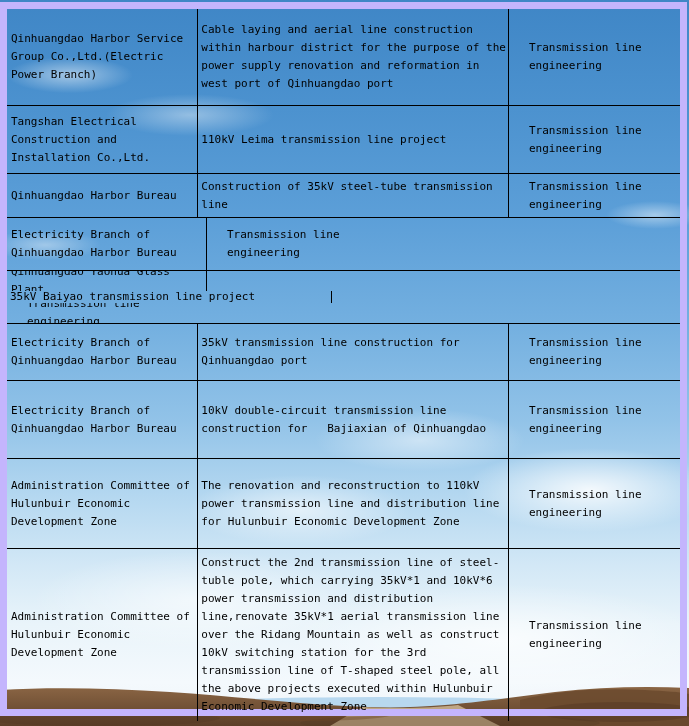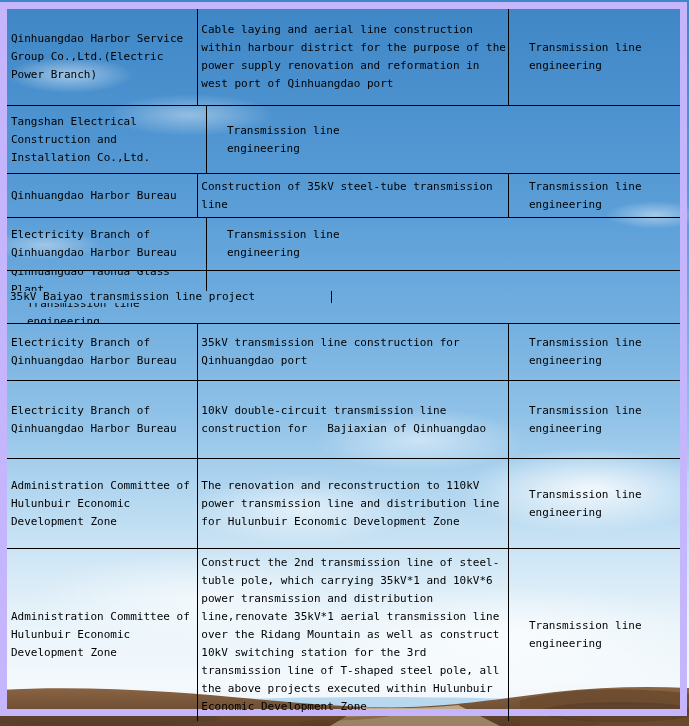--- a/index.html
+++ b/index.html
@@ -105,20 +105,23 @@
     <div class="cell c3">
       <span class="txt">Transmission line engineering</span>
     </div>
   </div>
       <div class="row" style="height: 68px;">
     <div class="cell c1">
       <span class="txt">Tangshan Electrical
 Construction and
 Installation Co.,Ltd.</span>
     </div>
+    <div class="cell c2">
+      <span class="txt">110kV Leima transmission line project</span>
+    </div>
     <div class="cell c3">
       <span class="txt">Transmission line engineering</span>
     </div>
   </div>
       <div class="row" style="height: 44px;">
     <div class="cell c1">
       <span class="txt">Qinhuangdao Harbor Bureau</span>
     </div>
     <div class="cell c2">
       <span class="txt">Construction of 35kV steel-tube transmission

